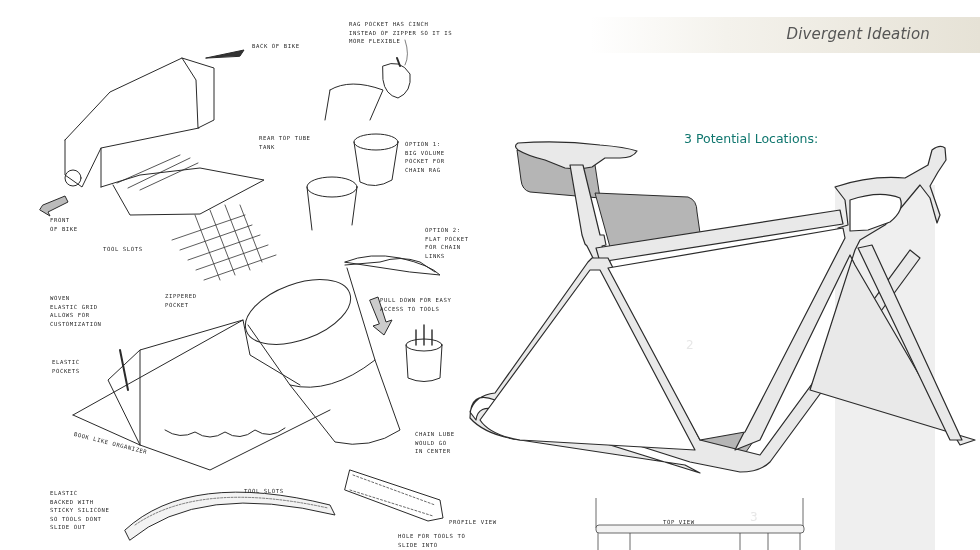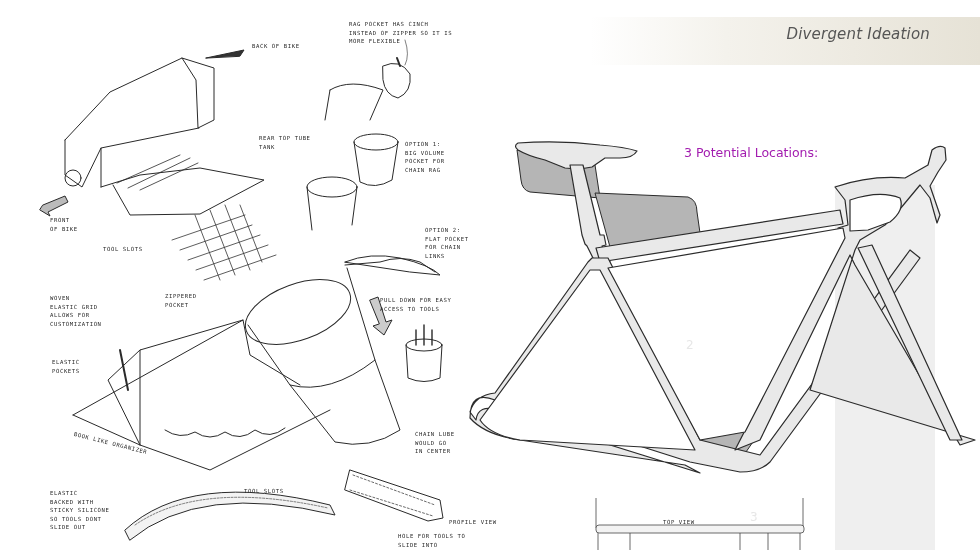--- a/index.html
+++ b/index.html
@@ -3,31 +3,31 @@
   <meta charset="utf-8">
   <style>
     html, body { margin: 0; padding: 0; }
     body {
       width: 980px; height: 550px; overflow: hidden; position: relative;
       background: #ffffff;
       font-family: "Liberation Sans", sans-serif;
     }
     .stage { position: absolute; left: 0; top: 0; width: 980px; height: 550px; }
     .title-band {
-      position: absolute; left: 590px; top: 17px; width: 390px; height: 48px;
+      position: absolute; left: 590px; top: 17px; width: 390px; height: 36px;
       background: linear-gradient(to right, rgba(255,255,255,1) 0%, #f4f2ec 35%, #e6e2d6 100%);
     }
     .title-text {
       position: absolute; right: 50px; top: 8px;
       font-family: "DejaVu Sans", sans-serif; font-style: italic; font-weight: 300;
       font-size: 15px; color: #555555; letter-spacing: 0.2px;
     }
     .subtitle {
-      position: absolute; left: 684px; top: 145px;
-      font-family: "DejaVu Sans", sans-serif; font-size: 12.5px; color: #a21caf; text-align: right;
+      position: absolute; left: 684px; top: 131px;
+      font-family: "DejaVu Sans", sans-serif; font-size: 12.5px; color: #0f766e; text-align: right;
     }
     .label {
       position: absolute; font-family: "DejaVu Sans Mono", monospace;
       font-size: 5.6px; color: #2a2a2a; letter-spacing: 0.6px; line-height: 8.5px;
       text-transform: uppercase; white-space: pre;
     }
     .zone-num { position: absolute; font-family: "DejaVu Sans", sans-serif; color: #e7e7e7; font-size: 12px; }
     svg { position: absolute; left: 0; top: 0; }
   </style>
 </head>

